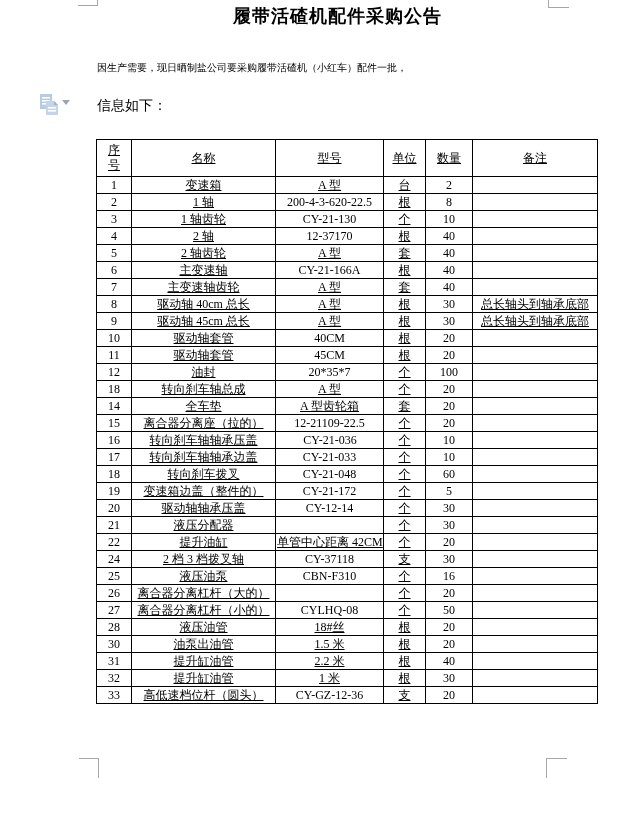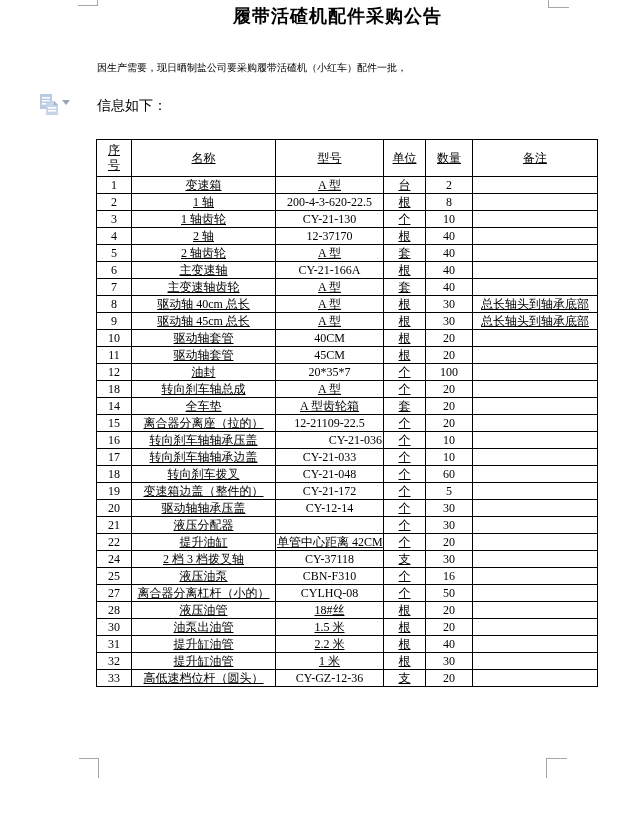--- a/index.html
+++ b/index.html
@@ -38,21 +38,21 @@
   th,td{
     border:1px solid #000;
     font-size:12px;font-weight:normal;
     text-align:center;vertical-align:middle;
     height:16px;line-height:15px;
     padding:0 1px;overflow:hidden;white-space:nowrap;
   }
   thead th{height:36px;line-height:15px;white-space:normal;}
   thead th:first-child{word-break:break-all;padding:0 9px;}
   .u{text-decoration:underline;}
-  tbody tr:nth-child(16) td:nth-child(3){text-align:right;padding-left:2px;}
+  tbody tr:nth-child(16) td:nth-child(3){text-align:center;padding-left:2px;}
 </style>
 </head>
 <body>
 
 <div class="crop crop-tl"></div>
 <div class="crop crop-tr"></div>
 <div class="crop crop-bl"></div>
 <div class="crop crop-br"></div>
 
 <div class="doc-title">履带活碴机配件采购公告</div>
@@ -282,20 +282,28 @@
         </tr>
         <tr>
           <td>25</td>
           <td class="u">液压油泵</td>
           <td>CBN-F310</td>
           <td class="u">个</td>
           <td>16</td>
           <td></td>
         </tr>
         <tr>
+          <td>26</td>
+          <td class="u">离合器分离杠杆（大的）</td>
+          <td></td>
+          <td class="u">个</td>
+          <td>20</td>
+          <td></td>
+        </tr>
+        <tr>
           <td>27</td>
           <td class="u">离合器分离杠杆（小的）</td>
           <td>CYLHQ-08</td>
           <td class="u">个</td>
           <td>50</td>
           <td></td>
         </tr>
         <tr>
           <td>28</td>
           <td class="u">液压油管</td>

